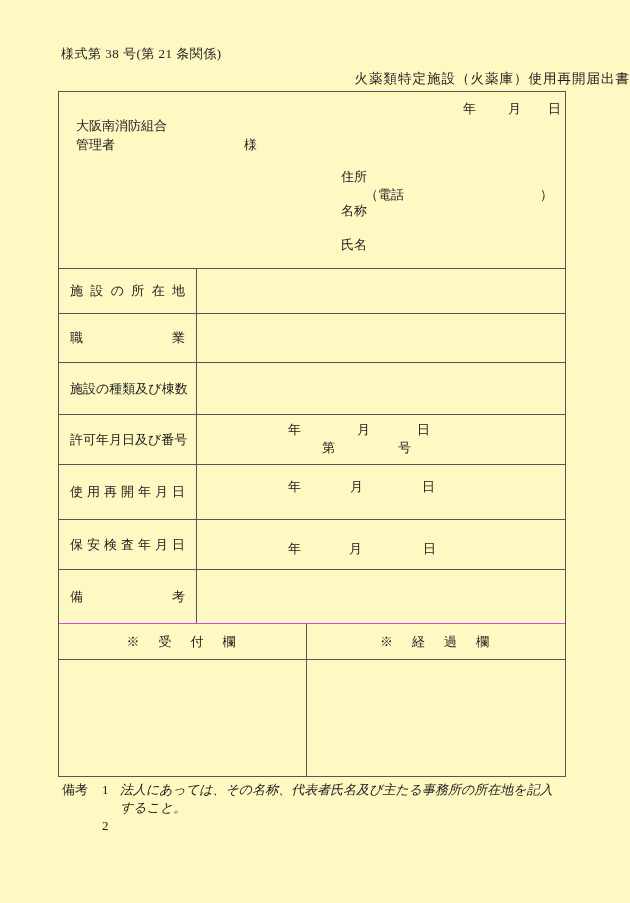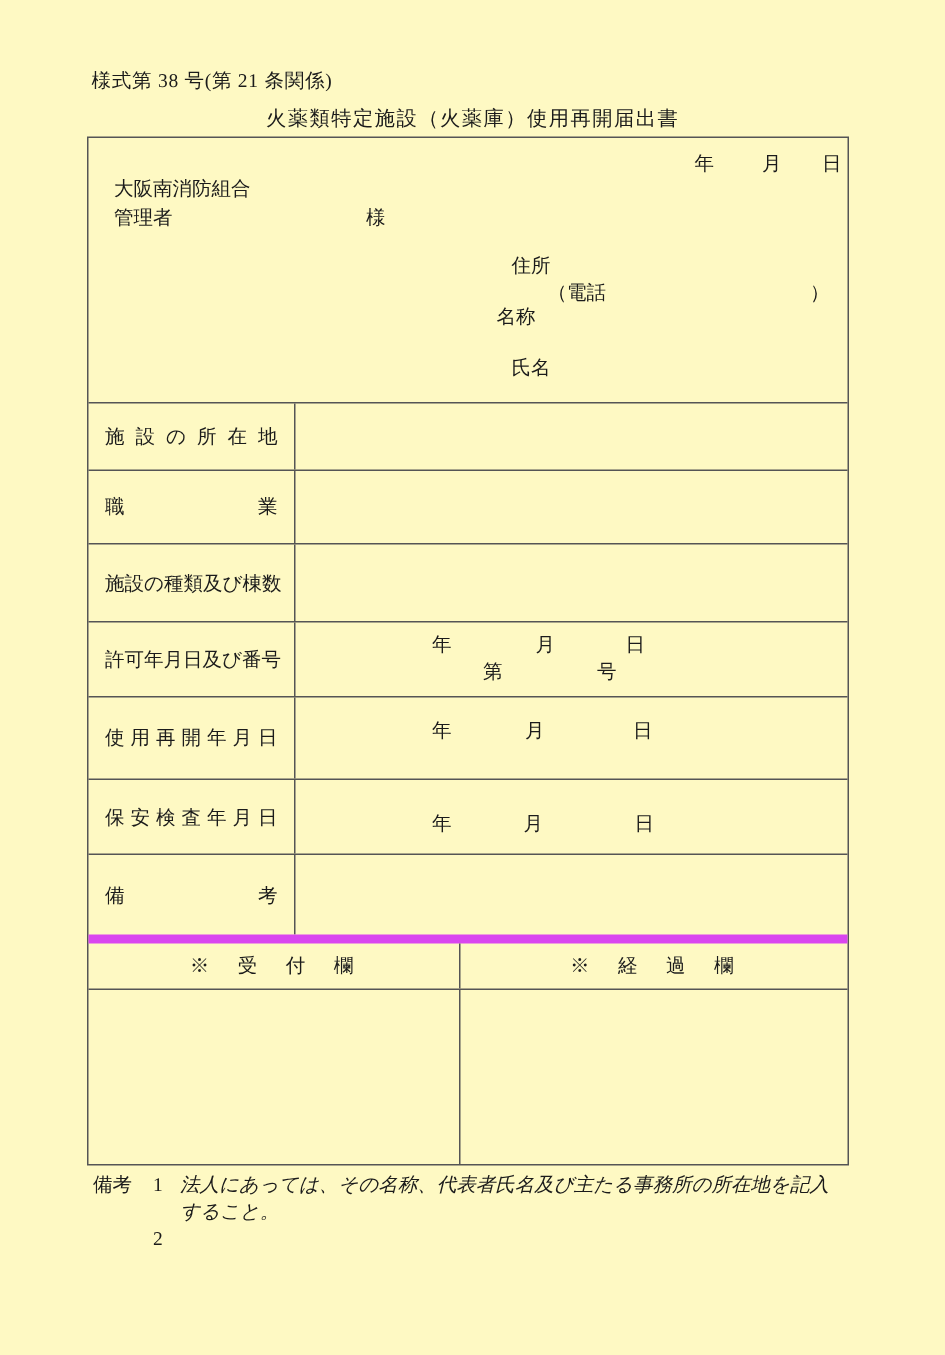--- a/index.html
+++ b/index.html
@@ -10,21 +10,21 @@
   .page {
     position:relative;
     width:630px; height:903px;
     background:#fef9c3;
     color:#1b1b1b;
     font-size:13px;
     line-height:1.35;
     overflow:hidden;
   }
   .form-no { position:absolute; left:61px; top:45px; letter-spacing:0.5px; }
-  .title   { position:absolute; left:0; top:70px; width:630px; text-align:center; font-size:13.5px; letter-spacing:1px; }
+  .title   { position:absolute; left:0; top:70px; width:630px; text-align:right; font-size:13.5px; letter-spacing:1px; }
 
   .box {
     position:absolute; left:58px; top:91px;
     width:508px; height:686px;
     border:1px solid #555;
     box-sizing:border-box;
     display:flex; flex-direction:column;
   }
   .hdr { position:relative; height:176px; flex:none; }
   .abs { position:absolute; white-space:nowrap; }
@@ -32,21 +32,21 @@
   .row { flex:none; display:flex; border-top:1px solid #555; box-sizing:border-box; }
   .cell-label {
     width:138px; flex:none; box-sizing:border-box;
     border-right:1px solid #555;
     padding:0 11px;
     display:flex; align-items:center;
   }
   .just { flex:1; display:flex; justify-content:space-between; }
   .cell-value { flex:1; position:relative; }
 
-  .stamp-hdr  { flex:none; display:flex; border-top:6px solid #d946ef; box-sizing:border-box; height:36px; }
+  .stamp-hdr  { flex:none; display:flex; border-top:1px solid #d946ef; box-sizing:border-box; height:36px; }
   .stamp-body { flex:1; display:flex; border-top:1px solid #555; box-sizing:border-box; }
   .stamp-cell-l { width:248px; flex:none; border-right:1px solid #555; box-sizing:border-box;
                   display:flex; align-items:center; justify-content:center; letter-spacing:3px; }
   .stamp-cell-r { flex:1; display:flex; align-items:center; justify-content:center; letter-spacing:3px; }
 
   .notes { position:absolute; left:62px; top:781px; width:505px; line-height:18px; }
   .note-row { display:flex; }
   .note-head { width:40px; flex:none; }
   .note-no   { width:18px; flex:none; }
   .note-text { width:436px; flex:none;font-style:italic; }
@@ -66,21 +66,21 @@
       <span class="abs" style="left:449px; top:8px">月</span>
       <span class="abs" style="left:489px; top:8px">日</span>
 
       <span class="abs" style="left:17px;  top:25px">大阪南消防組合</span>
       <span class="abs" style="left:17px;  top:44px">管理者</span>
       <span class="abs" style="left:185px; top:44px">様</span>
 
       <span class="abs" style="left:282px; top:76px">住所</span>
       <span class="abs" style="left:306px; top:94px">（電話</span>
       <span class="abs" style="left:481px; top:94px">）</span>
-      <span class="abs" style="left:272px; top:110px">名称</span>
+      <span class="abs" style="left:282px; top:110px">名称</span>
       <span class="abs" style="left:282px; top:144px">氏名</span>
     </div>
 
     <div class="row" style="height:45px">
       <div class="cell-label">
         <span class="just">
             <span>施</span>
             <span>設</span>
             <span>の</span>
             <span>所</span>

